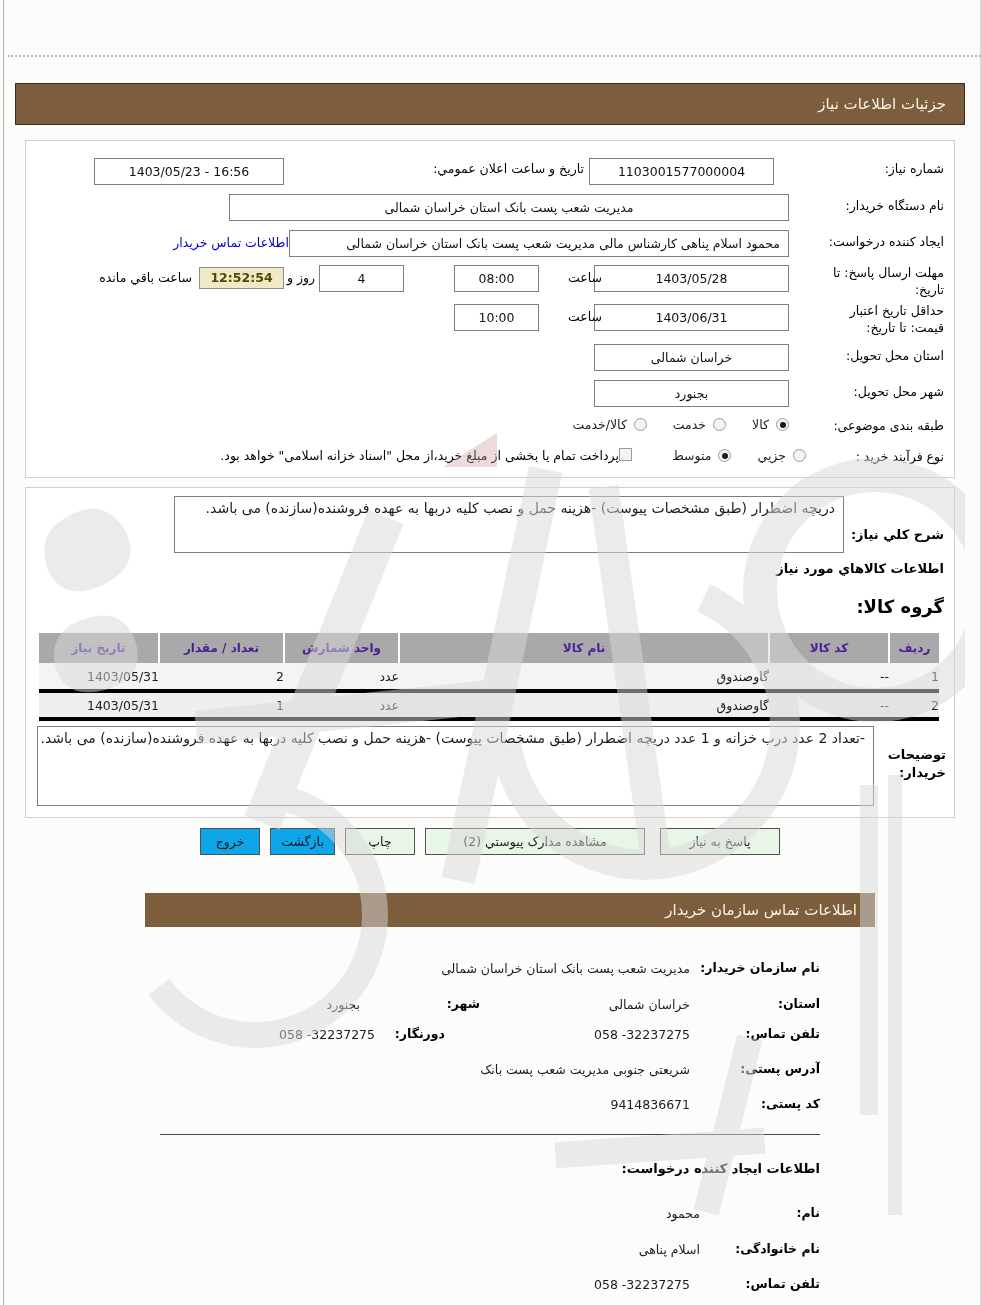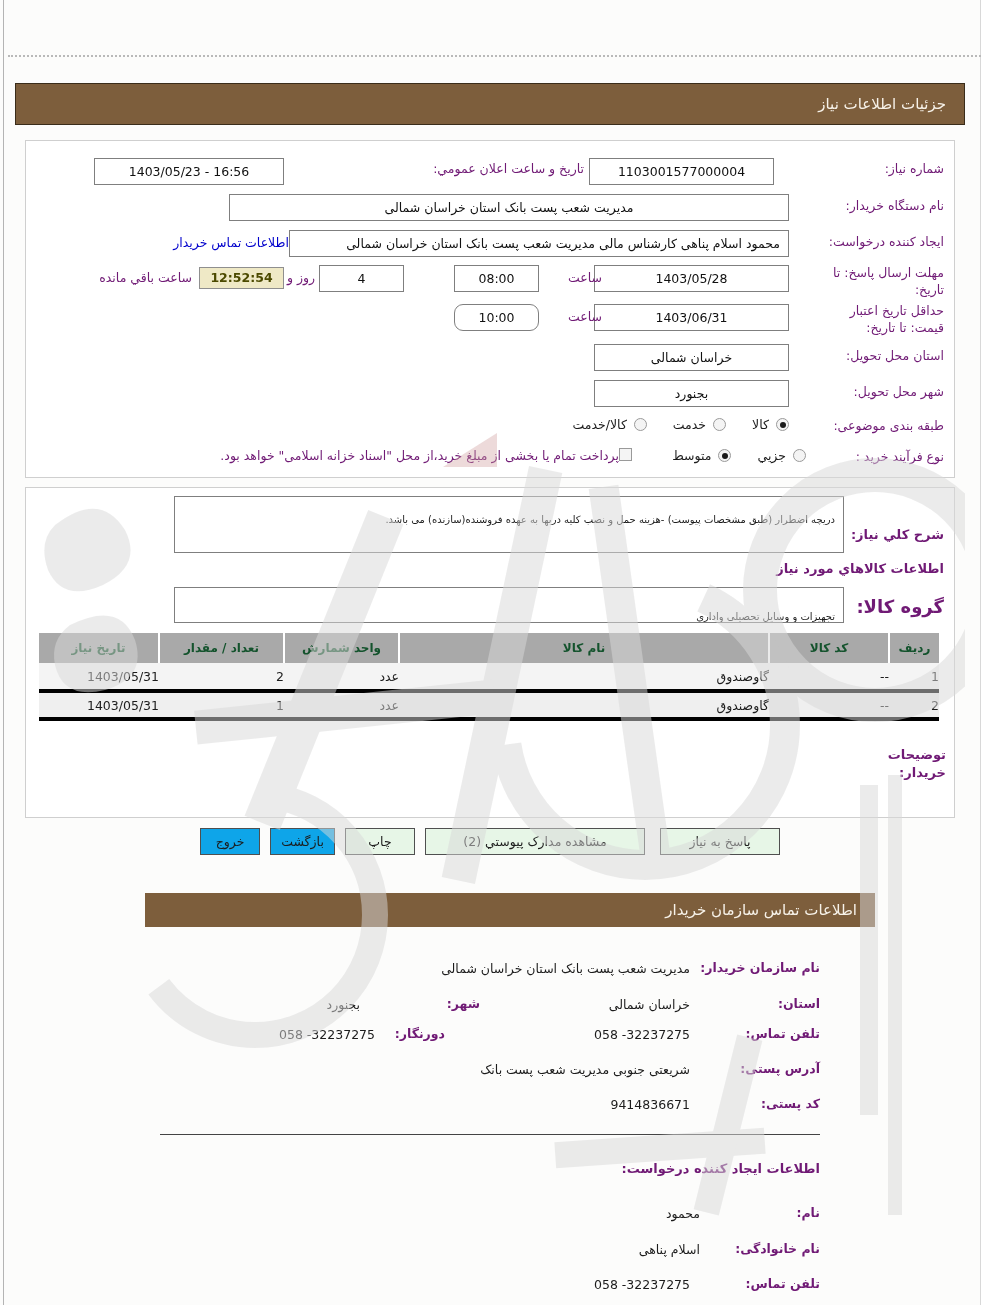--- a/index.html
+++ b/index.html
@@ -25,35 +25,35 @@
   .title-bar.one { left:15px; top:83px; width:950px; height:42px; }
   .title-bar.two { left:145px; top:893px; width:730px; height:34px; border:none; }
 
   .panel {
     position:absolute; left:25px; width:930px; background:#ffffff;
     border:1px solid #cfcfcf; z-index:1;
   }
   .panel.one { top:140px; height:338px; }
   .panel.two { top:487px; height:331px; }
 
-  .lbl { position:absolute; color:#701a75; line-height:1.35; text-align:right; }
+  .lbl { position:absolute; color:#000000; line-height:1.35; text-align:right; }
   .lbl.b { font-weight:bold; }
 
   .fld {
     position:absolute; background:#fff; border:1px solid #7f7f7f;
     height:27px; line-height:25px; padding:0 8px; font-size:12.5px; color:#111;
     white-space:nowrap;
   }
   .fld.center { text-align:center; }
   .fld.ltr { direction:ltr; text-align:center; }
   .fld.overflow { overflow:visible; }
 
   .big-fld {
     position:absolute; background:#fff; border:1px solid #7f7f7f;
-    padding:17px 8px; white-space:nowrap; overflow:hidden; font-size:10px;
+    padding:3px 8px; white-space:nowrap; overflow:hidden; font-size:14px;
   }
 
   .link { position:absolute; color:#0000cc; cursor:pointer; white-space:nowrap; }
 
   .timer {
     position:absolute; background:#efe9c6; border:1px solid #8f8f8f;
     height:22px; line-height:20px; width:85px; text-align:center;
     color:#4c4a00; font-weight:bold; font-size:12.5px; direction:ltr;
   }
 
@@ -66,21 +66,21 @@
   }
   .radio.sel::after { content:""; width:6px; height:6px; border-radius:50%; background:#1a1a1a; }
   .checkbox {
     width:13px; height:13px; border:1px solid #9a9a9a; background:#f4f4f4;
     display:inline-block; flex:0 0 13px; cursor:pointer;
   }
   .check-row { position:absolute; display:flex; align-items:flex-start; }
 
   table.goods { position:absolute; top:145px; right:15px; width:900px; border-collapse:collapse; z-index:1; }
   table.goods th {
-    background:#a9a9a9; color:#14532d; font-weight:bold; font-size:12px;
+    background:#a9a9a9; color:#4c1d95; font-weight:bold; font-size:12px;
     height:30px; text-align:center; border-left:2px solid #ffffff;
   }
   table.goods th:last-child { border-left:none; }
   table.goods td {
     background:#f4f4f4; height:28px; font-size:12.5px;
     border-bottom:4px solid #000000;
   }
   table.goods tr.r2 td { background:#efefef; }
   .col-row{width:50px}.col-code{width:120px}.col-name{width:370px}
   .col-unit{width:115px}.col-qty{width:125px}.col-date{width:120px}
@@ -130,21 +130,21 @@
   <div class="lbl" style="right:352px; top:129px;">ساعت</div>
   <div class="fld ltr" style="right:415px; top:124px; width:85px;">08:00</div>
   <div class="fld ltr" style="right:550px; top:124px; width:85px;">4</div>
   <div class="lbl" style="right:639px; top:129px;">روز و</div>
   <div class="timer" style="right:670px; top:126px;">12:52:54</div>
   <div class="lbl" style="right:762px; top:129px;">ساعت باقي مانده</div>
 
   <div class="lbl" style="right:10px; top:162px; width:128px;">حداقل تاریخ اعتبار قیمت: تا تاریخ:</div>
   <div class="fld ltr" style="right:165px; top:163px; width:195px;">1403/06/31</div>
   <div class="lbl" style="right:352px; top:168px;">ساعت</div>
-  <div class="fld ltr" style="right:415px; top:163px; width:85px;border-radius:9px;">10:00</div>
+  <div class="fld ltr" style="right:415px; top:163px; width:85px;">10:00</div>
 
   <div class="lbl" style="right:10px; top:207px;">استان محل تحویل:</div>
   <div class="fld center" style="right:165px; top:203px; width:195px;">خراسان شمالی</div>
 
   <div class="lbl" style="right:10px; top:243px;">شهر محل تحویل:</div>
   <div class="fld center" style="right:165px; top:239px; width:195px;">بجنورد</div>
 
   <div class="lbl" style="right:10px; top:277px;">طبقه بندی موضوعی:</div>
   <div class="radio-row" style="right:165px; top:276px;" id="category-radios">
       <span class="radio-item">
@@ -179,21 +179,20 @@
 </div>
 
 <div class="panel two">
 
   <div class="lbl b" style="right:10px; top:38px; font-size:13px;">شرح کلي نیاز:</div>
   <div class="big-fld" style="right:110px; top:8px; width:670px; height:57px; text-align:right;">دریچه اضطرار (طبق مشخصات پیوست) -هزینه حمل و نصب کلیه دربها به عهده فروشنده(سازنده) می باشد.</div>
 
   <div class="lbl b" style="right:10px; top:72px; font-size:13px;">اطلاعات کالاهاي مورد نیاز</div>
 
   <div class="lbl b" style="right:10px; top:107px; font-size:18px;">گروه کالا:</div>
-  <div class="big-fld" style="right:110px; top:99px; width:670px; height:30px; line-height:23px; text-align:right;">تجهیزات و وسایل تحصیلی واداری</div>
 
   <table class="goods">
     <thead>
         <tr id="goods-head">
           <th class="col-row">ردیف</th>
           <th class="col-code">کد کالا</th>
           <th class="col-name">نام کالا</th>
           <th class="col-unit">واحد شمارش</th>
           <th class="col-qty">تعداد / مقدار</th>
           <th class="col-date">تاریخ نیاز</th>
@@ -213,20 +212,21 @@
           <td>--</td>
           <td>گاوصندوق</td>
           <td>عدد</td>
           <td>1</td>
           <td>1403/05/31</td>
         </tr>
       </tbody>
   </table>
 
   <div class="lbl b" style="right:8px; top:258px; width:80px; font-size:13px;">توضیحات خریدار:</div>
+  <div class="big-fld" style="right:80px; top:238px; width:837px; height:80px; text-align:right;">-تعداد 2 عدد درب خزانه و 1 عدد دریچه اضطرار (طبق مشخصات پیوست) -هزینه حمل و نصب کلیه دربها به عهده فروشنده(سازنده) می باشد.</div>
 </div>
 
 <div class="btn green" style="right:201px; width:120px;">پاسخ به نیاز</div>
 <div class="btn green" style="right:336px; width:220px;">مشاهده مدارک پیوستي (2)</div>
 <div class="btn green" style="right:566px; width:70px;">چاپ</div>
 <div class="btn pink" style="right:646px; width:65px;">بازگشت</div>
 <div class="btn pink" style="right:721px; width:60px;">خروج</div>
 
 <div class="title-bar two">
   <span>اطلاعات تماس سازمان خریدار</span>

